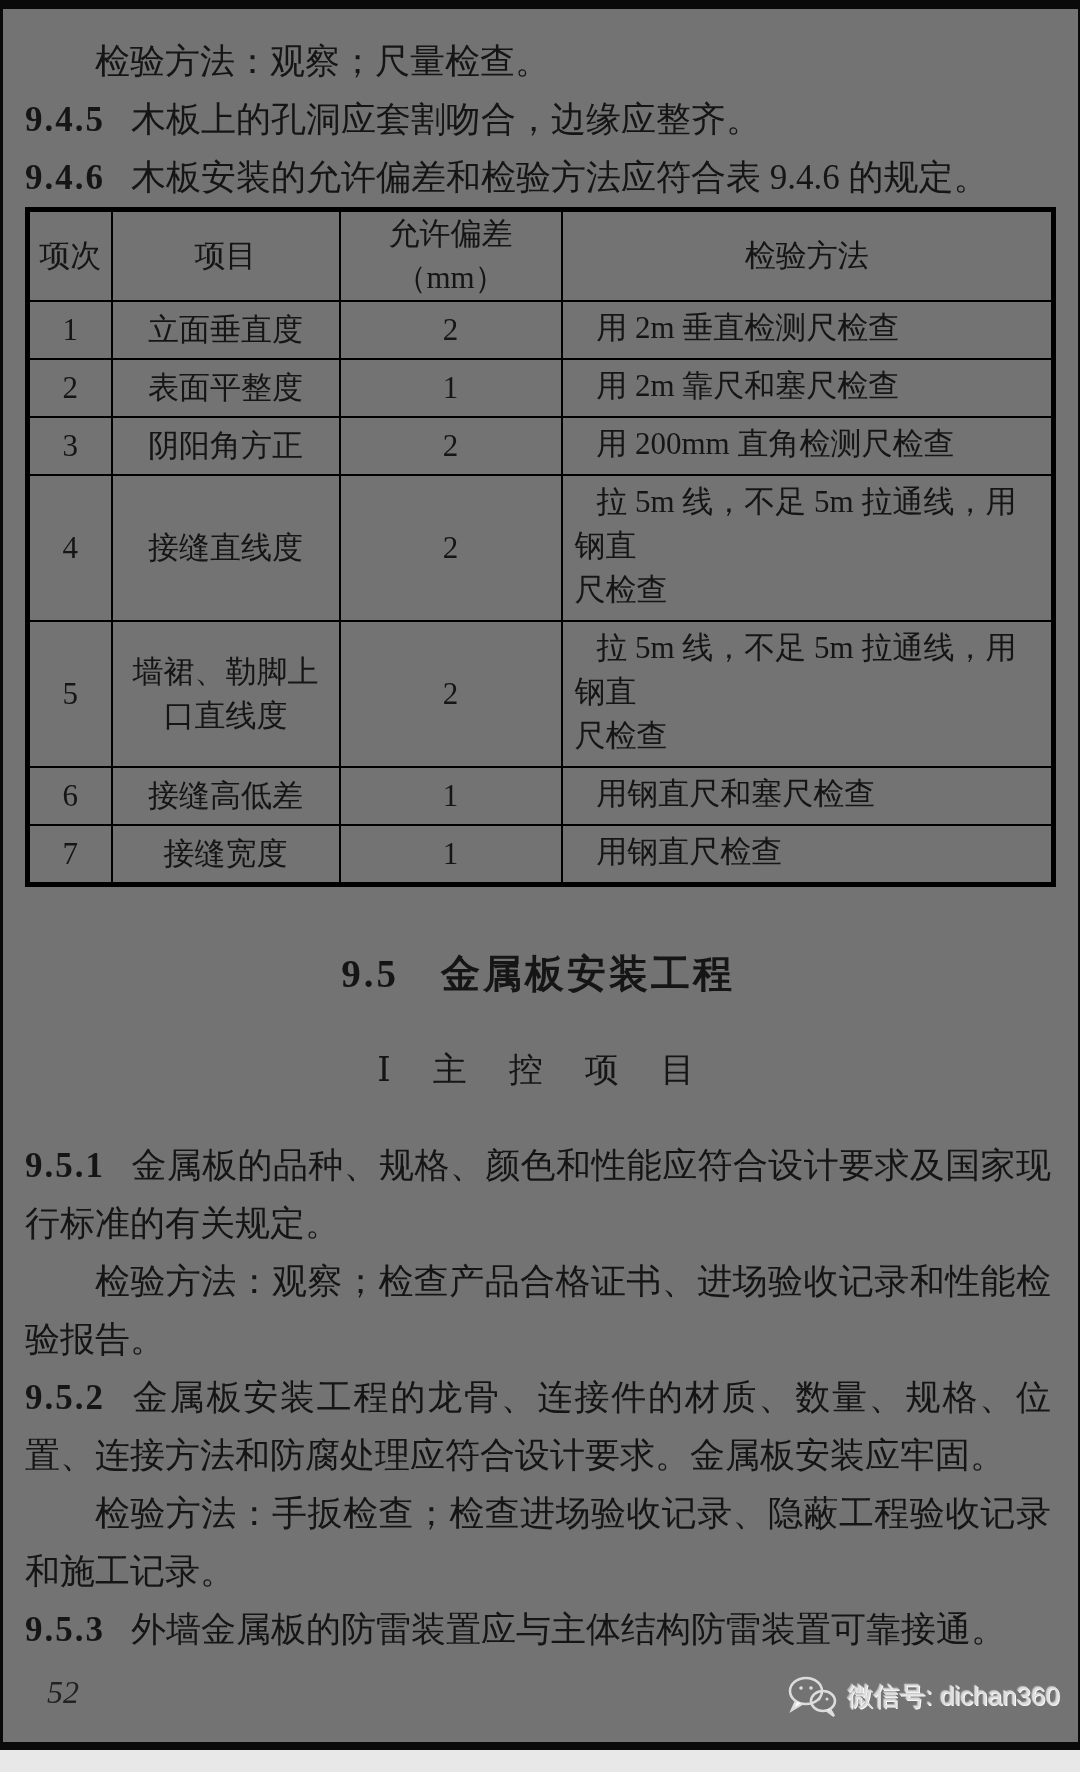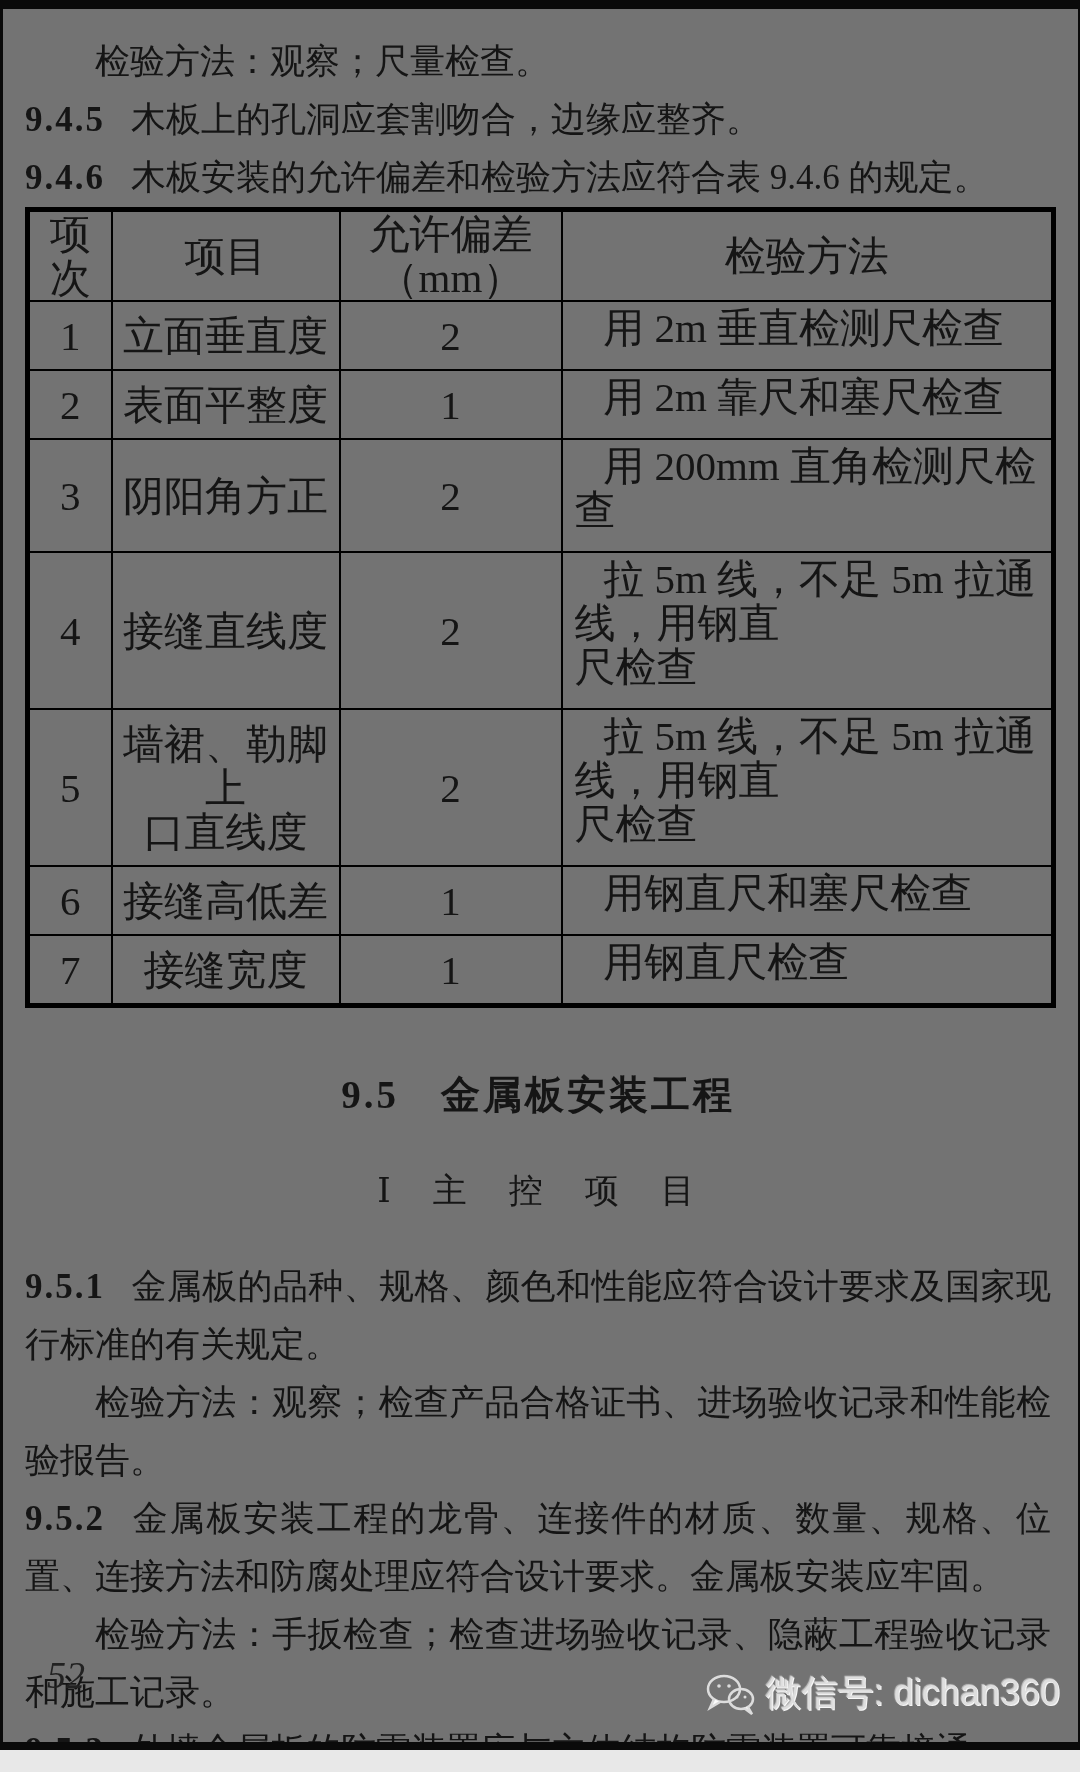--- a/index.html
+++ b/index.html
@@ -38,38 +38,38 @@
     font-weight:bold;
     text-align:center;
     margin-top:6px;
     height:46px;
     line-height:46px;
   }
   table.tol-table {
     border-collapse:collapse;
     width:1026px;
     table-layout:fixed;
-    font-size:41px;
+    font-size:31px;
     border-radius:19px;
   }
   table.tol-table td, table.tol-table th {
     border:2px solid #000;
     font-weight:normal;
     vertical-align:middle;
     line-height:44px;
   }
   table.tol-table { border:5px solid #000; }
   col.c-idx  { width:84px; }
   col.c-item { width:228px; }
   col.c-dev  { width:222px; }
   col.c-meth { width:492px; }
   .cell-center { text-align:center; white-space:pre-line; }
   .cell-method {
     text-align:left;
-    padding:4px 14px 19px 12px;
+    padding:4px 14px 8px 12px;
     text-indent:0.7em;
     white-space:pre-line;
   }
   tr.row-h  td { height:50px; }
   tr.row-t  td { height:100px; }
   .section-heading {
     margin-top:60px;
     font-size:39px;
     font-weight:bold;
     text-align:center;
@@ -77,34 +77,34 @@
   }
   .part-heading {
     margin-top:46px;
     font-size:34px;
     text-align:center;
     letter-spacing:4px;
   }
   .first-clause { margin-top:44px; }
   .footer-pageno {
     position:absolute;
-    left:44px; bottom:45px;
-    font-size:38px;
+    left:44px; bottom:31px;
+    font-size:32px;
     font-style:italic;
     font-family:"Liberation Serif","DejaVu Serif",serif;
     color:#222;
   }
   .watermark {
     position:absolute;
     right:18px; bottom:24px;
     display:flex;
     align-items:center;
     gap:10px;
     font-family:"Liberation Sans","DejaVu Sans",sans-serif;
-    font-size:36px;
+    font-size:26px;
     color:#dedede;
     text-shadow:1px 1px 0 #f7f7f7, -1px -1px 1px #c4c4c4;
   }
   .wm-icon { width:52px; height:44px; flex:0 0 auto; }
 </style>
 </head>
 <body>
 
 <div class="page">
   <div class="content">

